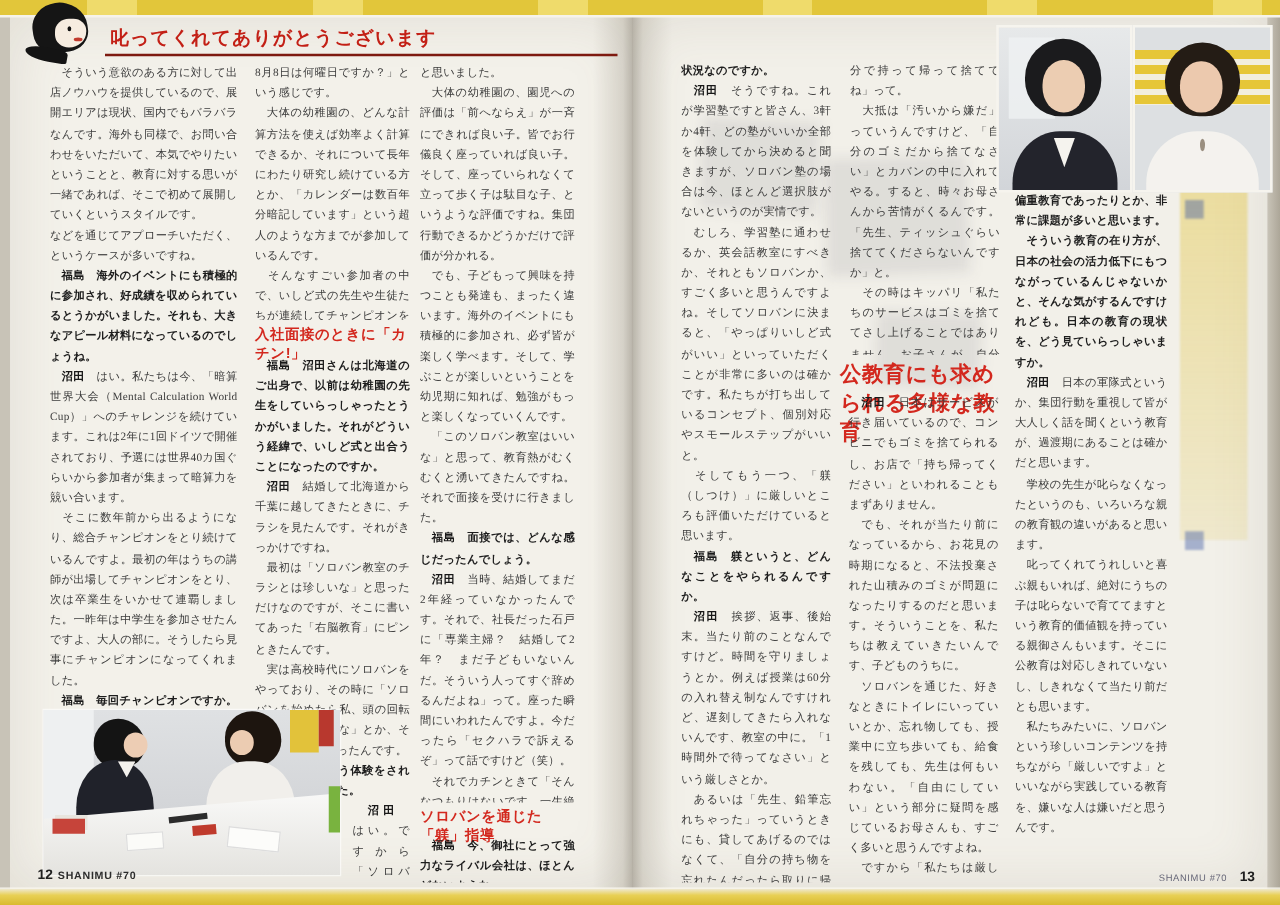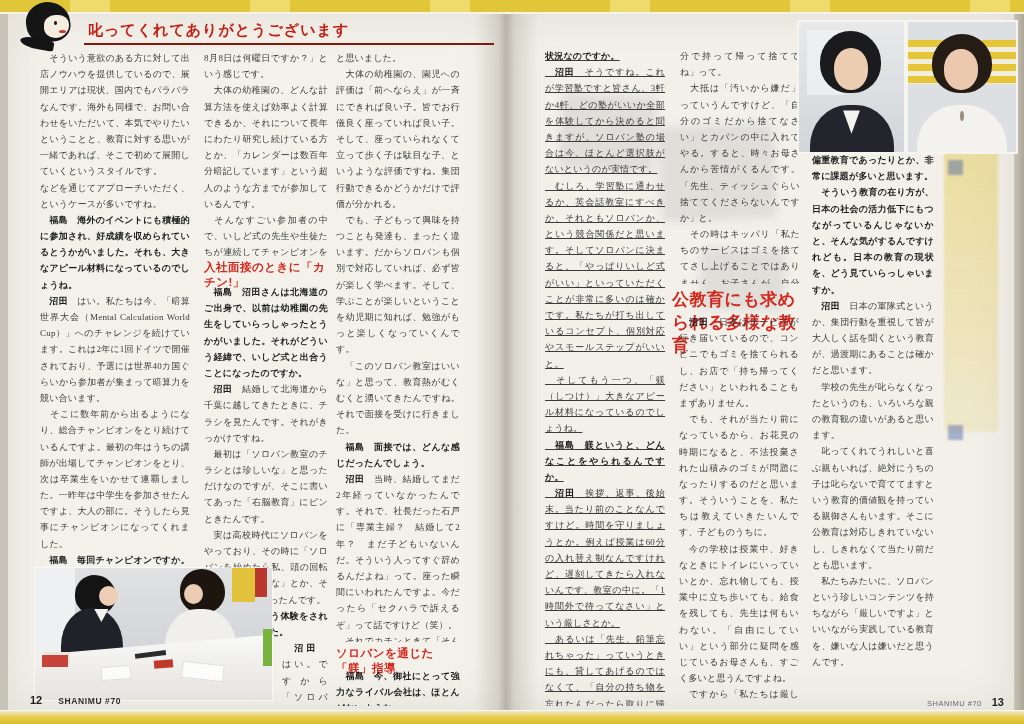--- a/index.html
+++ b/index.html
@@ -49,21 +49,21 @@
   .subhead{position:absolute;z-index:3;color:#d3281e;font-weight:700;font-size:11.5px;
     letter-spacing:.5px;font-family:"Liberation Sans","DejaVu Sans",sans-serif;}
 
   #col1{left:40px;top:50px;width:150px;height:516px;}
   #col2a{left:204px;top:50px;width:124px;height:206px;}
   #h1{left:204px;top:260px;width:130px;}
   #col2b{left:204px;top:284px;width:124px;height:420px;}
   #col3a{left:336px;top:50px;width:124px;height:592px;}
   #h2{left:336px;top:646px;width:130px;}
   #col3b{left:336px;top:668px;width:124px;height:38px;}
-  #col4{left:545px;top:48px;width:120px;height:658px;text-decoration:underline;}
+  #col4{left:545px;top:48px;width:120px;height:658px;}
   #col5a{left:680px;top:48px;width:120px;height:236px;}
   #h3{left:672px;top:288px;width:140px;font-size:17px;}
   #col5b{left:679px;top:314px;width:120px;height:392px;}
   #col6{left:812px;top:152px;width:122px;height:554px;}
 
   .intrude{float:left;width:72px;height:150px;margin:4px 6px 0 0;}
 
   
   .photo-interview{position:absolute;left:35px;top:568px;width:237px;height:132px;z-index:5;
     overflow:hidden;background:linear-gradient(180deg,#dfe1e3 0%,#d3d5d8 60%,#cfd0d2 100%);
@@ -116,21 +116,21 @@
   .bleed-1{left:560px;top:95px;width:95px;height:75px;transform:rotate(3deg);}
   .bleed-2{left:660px;top:125px;width:115px;height:95px;transform:rotate(-2deg);}
   .bleed-3{left:700px;top:250px;width:85px;height:60px;transform:rotate(2deg);}
   .bleed-yellow{position:absolute;left:944px;top:152px;width:54px;height:280px;z-index:2;filter:blur(1px);
     background:linear-gradient(180deg,rgba(226,195,58,.42),rgba(226,195,58,.16));}
   .bleed-blue-1,.bleed-blue-2{position:absolute;width:15px;height:15px;background:rgba(50,80,160,.40);z-index:2;filter:blur(1px);}
   .bleed-blue-1{left:948px;top:160px;}
   .bleed-blue-2{left:948px;top:425px;}
 
   
-  .footer-left{position:absolute;left:30px;top:694px;z-index:5;display:flex;gap:16px;align-items:baseline;justify-content:flex-end;}
+  .footer-left{position:absolute;left:30px;top:694px;z-index:5;display:flex;gap:4px;align-items:baseline;justify-content:flex-end;}
   .footer-right{position:absolute;left:878px;top:696px;width:126px;z-index:5;display:flex;gap:10px;
     align-items:baseline;justify-content:flex-end;}
   .pnum{font-size:11px;font-weight:700;color:#1f1f1f;}
   .mag{font-size:8.5px;font-weight:700;letter-spacing:.6px;color:#2c2c2c;}
   .mag-small{font-size:7.5px;letter-spacing:.5px;color:#667;}
 </style>
 </head>
 <body>
 
 <div class="stage">
@@ -178,53 +178,53 @@
     <p>　実は高校時代にソロバンをやっており、その時に「ソロバンを始めたら私、頭の回転速くなってきたな」とか、そういう実感があったんです。</p>
     <p class="fk"><b class="spk">　福島</b><span>　そういう体験をされていらっしゃった。</span></p>
     <div class="intrude"></div>
     <p><b class="spk">　沼田</b><span>　はい。ですから「ソロバンで右脳活性化」というところに、すぐにピンときました。</span></p>
 
   </div>
 
   <div class="col" id="col3a">
     <p>と思いました。</p>
     <p>　大体の幼稚園の、園児への評価は「前へならえ」が一斉にできれば良い子。皆でお行儀良く座っていれば良い子。そして、座っていられなくて立って歩く子は駄目な子、というような評価ですね。集団行動できるかどうかだけで評価が分かれる。</p>
-    <p>　でも、子どもって興味を持つことも発達も、まったく違います。だからソロバンも個別で対応していれば、必ず皆が楽しく学べます。そして、学ぶことが楽しいということを幼児期に知れば、勉強がもっと楽しくなっていくんです。</p>
+    <p>　でも、子どもって興味を持つことも発達も、まったく違います。海外のイベントにも積極的に参加され、必ず皆が楽しく学べます。そして、学ぶことが楽しいということを幼児期に知れば、勉強がもっと楽しくなっていくんです。</p>
     <p>　「このソロバン教室はいいな」と思って、教育熱がむくむくと湧いてきたんですね。それで面接を受けに行きました。</p>
     <p class="fk"><b class="spk">　福島</b><span>　面接では、どんな感じだったんでしょう。</span></p>
     <p><b class="spk">　沼田</b><span>　当時、結婚してまだ2年経っていなかったんです。それで、社長だった石戸に「専業主婦？　結婚して2年？　まだ子どもいないんだ。そういう人ってすぐ辞めるんだよね」って。座った瞬間にいわれたんですよ。今だったら「セクハラで訴えるぞ」って話ですけど（笑）。</span></p>
     <p>　それでカチンときて「そんなつもりはないです。一生絶対に辞めませんとはいえないけれど、正社員で応募している以上、そんな簡単に辞めるつもりできていません」といって帰ってきたんです。</p>
 
   </div>
   <div class="subhead" id="h2">ソロバンを通じた「躾」指導</div>
   <div class="col" id="col3b">
     <p class="fk"><b class="spk">　福島</b><span>　今、御社にとって強力なライバル会社は、ほとんどないような</span></p>
   </div>
 
   <div class="col" id="col4">
     <p class="fk">状況なのですか。</p>
     <p><b class="spk">　沼田</b><span>　そうですね。これが学習塾ですと皆さん、3軒か4軒、どの塾がいいか全部を体験してから決めると聞きますが、ソロバン塾の場合は今、ほとんど選択肢がないというのが実情です。</span></p>
-    <p>　むしろ、学習塾に通わせるか、英会話教室にすべきか、それともソロバンか、という競合関係だと思います。そしてソロバンに決まると、「やっぱりいしど式がいい」といっていただくことが非常に多いのは確かです。私たちが打ち出しているコンセプト、個別対応やスモールステップがいいと。</p>
-    <p>　そしてもう一つ、「躾（しつけ）」大きなアピール材料になっているのでしょうね。</p>
+    <p>　むしろ、学習塾に通わせるか、英会話教室にすべきか、それともソロバンか、すごく多いと思うんですよね。そしてソロバンに決まると、「やっぱりいしど式がいい」といっていただくことが非常に多いのは確かです。私たちが打ち出しているコンセプト、個別対応やスモールステップがいいと。</p>
+    <p>　そしてもう一つ、「躾（しつけ）」に厳しいところも評価いただけていると思います。</p>
     <p class="fk"><b class="spk">　福島</b><span>　躾というと、どんなことをやられるんですか。</span></p>
     <p><b class="spk">　沼田</b><span>　挨拶、返事、後始末。当たり前のことなんですけど。時間を守りましょうとか。例えば授業は60分の入れ替え制なんですけれど、遅刻してきたら入れないんです、教室の中に。「1時間外で待ってなさい」という厳しさとか。</span></p>
     <p>　あるいは「先生、鉛筆忘れちゃった」っていうときにも、貸してあげるのではなくて、「自分の持ち物を忘れたんだったら取りに帰りなさい」と、本当に取りに帰らせることもあります。</p>
 
   </div>
 
   <div class="col" id="col5a">
     <p>分で持って帰って捨ててね」って。</p>
     <p>　大抵は「汚いから嫌だ」っていうんですけど、「自分のゴミだから捨てなさい」とカバンの中に入れてやる。すると、時々お母さんから苦情がくるんです。「先生、ティッシュぐらい捨ててくださらないんですか」と。</p>
     <p>　その時はキッパリ「私たちのサービスはゴミを捨ててさし上げることではありません。お子さんが、自分のゴミは自分で捨てるものだということを、知ってほしいんです」とご説明します。</p>
   </div>
   <div class="subhead" id="h3">公教育にも求められる多様な教育</div>
   <div class="col" id="col5b">
     <p><b class="spk">　沼田</b><span>　日本はサービスが行き届いているので、コンビニでもゴミを捨てられるし、お店で「持ち帰ってください」といわれることもまずありません。</span></p>
     <p>　でも、それが当たり前になっているから、お花見の時期になると、不法投棄された山積みのゴミが問題になったりするのだと思います。そういうことを、私たちは教えていきたいんです、子どものうちに。</p>
-    <p>　今の学校は授業中、好きなときにトイレにいっていいとか、忘れ物しても、授業中に立ち歩いても、給食を残しても、先生は何もいわない。「自由にしていい」という部分に疑問を感じているお母さんも、すごく多いと思うんですよね。</p>
+    <p>　ソロバンを通じた、好きなときにトイレにいっていいとか、忘れ物しても、授業中に立ち歩いても、給食を残しても、先生は何もいわない。「自由にしていい」という部分に疑問を感じているお母さんも、すごく多いと思うんですよね。</p>
     <p>　ですから「私たちは厳しい部分もありますよ」といっていますが、逆に「先生、叱ってくれてありがとうございます」といっていただけることが非常に多くあります。</p>
 
   </div>
 
   <div class="col" id="col6">
     <p class="fk">偏重教育であったりとか、非常に課題が多いと思います。</p>
     <p class="fk">　そういう教育の在り方が、日本の社会の活力低下にもつながっているんじゃないかと、そんな気がするんですけれども。日本の教育の現状を、どう見ていらっしゃいますか。</p>
     <p><b class="spk">　沼田</b><span>　日本の軍隊式というか、集団行動を重視して皆が大人しく話を聞くという教育が、過渡期にあることは確かだと思います。</span></p>
     <p>　学校の先生が叱らなくなったというのも、いろいろな親の教育観の違いがあると思います。</p>
     <p>　叱ってくれてうれしいと喜ぶ親もいれば、絶対にうちの子は叱らないで育ててますという教育的価値観を持っている親御さんもいます。そこに公教育は対応しきれていないし、しきれなくて当たり前だとも思います。</p>

